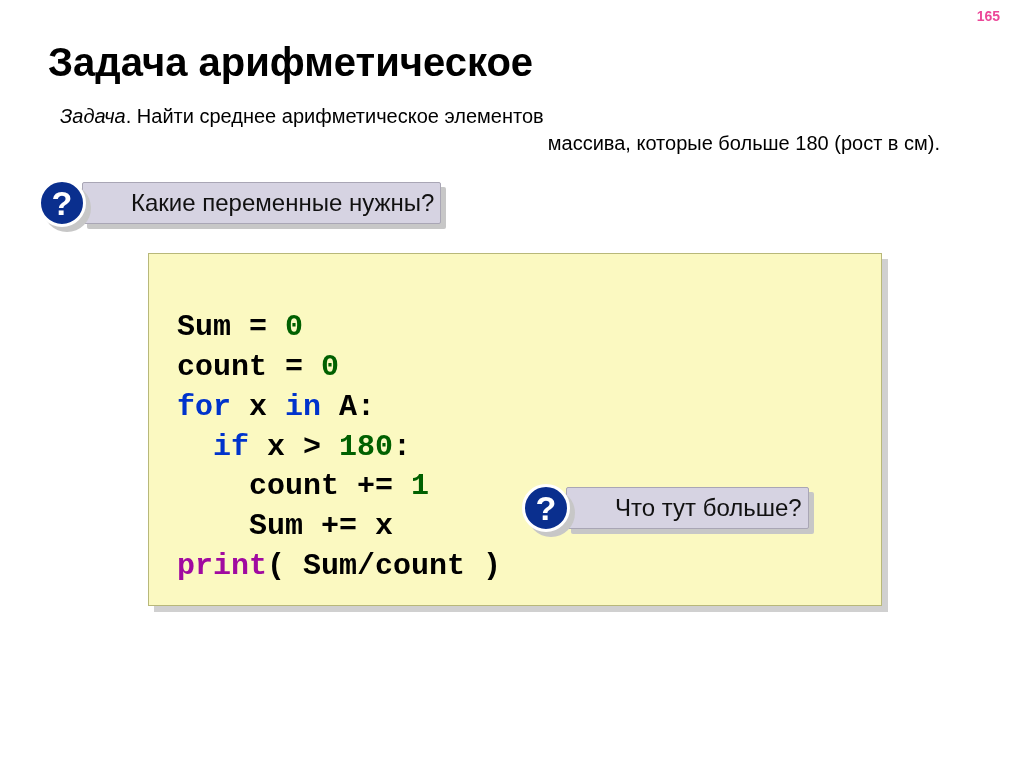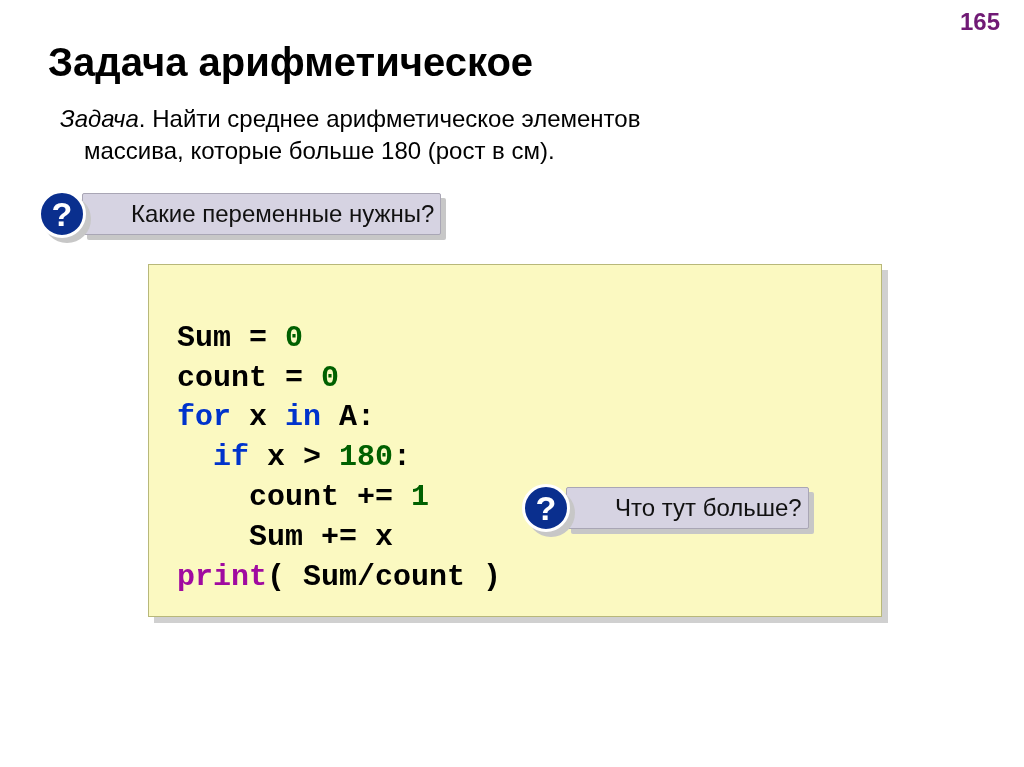--- a/index.html
+++ b/index.html
@@ -16,42 +16,43 @@
     position: relative;
     width: 1024px;
     height: 767px;
     box-sizing: border-box;
     padding: 40px 50px 0 48px;
   }
   .page-number {
     position: absolute;
     top: 8px;
     right: 24px;
-    font-size: 24px;
-    font-weight: bold;
-    color: #701a75;
+    font-size: 14px;
+    font-weight: bold;
+    color: #ec4899;
   }
   .title {
     font-size: 40px;
     font-weight: bold;
     color: #000;
     margin: 0 0 18px 0;
   }
   .task-paragraph {
-    font-size: 24px;
+    font-size: 20px;
     line-height: 1.35;
     margin: 0 0 22px 12px;
     max-width: 880px;
   }
   .task-label {
     font-style: italic;
   }
   .indent-line {
     display: block;
     padding-left: 24px;
+    text-align: right;
   }
 
   
   .callout {
     position: relative;
     display: inline-flex;
     align-items: center;
     height: 48px;
     margin-left: 12px;
   }

